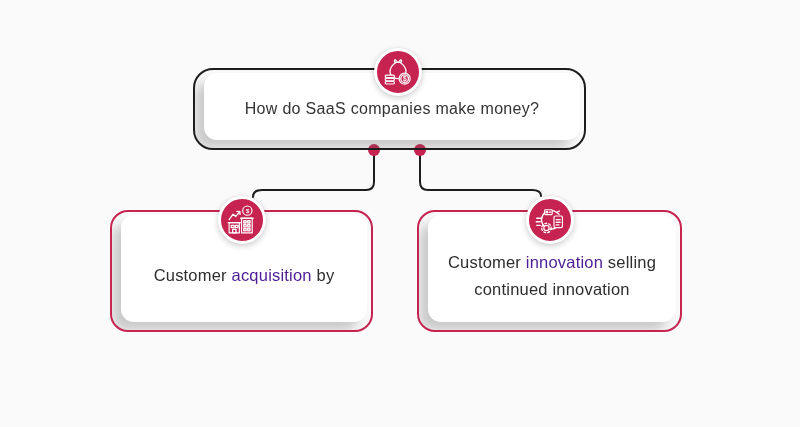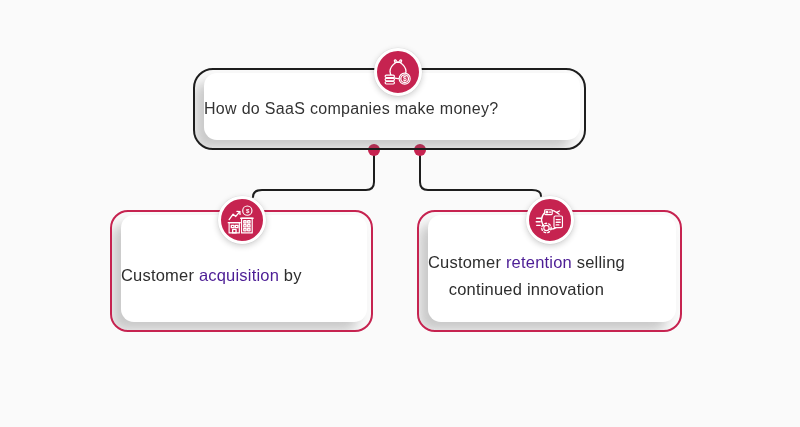--- a/index.html
+++ b/index.html
@@ -21,21 +21,21 @@
   .node-child-left  { left:110px; top:210px; width:263px; height:122px; }
   .node-child-right { left:417px; top:210px; width:265px; height:122px; }
 
   .card-clip {
     position:absolute; inset:0; border-radius:16px; overflow:hidden;
   }
   .card {
     position:absolute; left:9px; top:3px; right:4px; bottom:8px;
     background:#ffffff; border-radius:13px;
     box-shadow:-9px 9px 12px rgba(90,90,90,0.30);
-    display:flex; align-items:center; justify-content:flex-start;
+    display:flex; align-items:center; justify-content:center;
     text-align:center; box-sizing:border-box;
   }
   .node-root .card { padding-top:4px; }
   .node-child .card { padding-top:14px; }
 
   .root-title {
     font-size:16px; color:#333333; letter-spacing:0.3px;
   }
   .child-text {
     font-size:16.5px; color:#2e2e2e; line-height:27px; letter-spacing:0.2px;
@@ -120,21 +120,21 @@
         <rect class="icon-stroke" x="20" y="27.6" width="2.6" height="2.6" stroke-width="1"></rect>
         <rect class="icon-stroke" x="24.4" y="27.6" width="2.6" height="2.6" stroke-width="1"></rect>
       </svg>
     </div>
   </div>
 
   <div class="node node-child node-child-right">
     <div class="card-clip">
       <div class="card">
         <span class="child-text">
-          <span>Customer </span><b>retention</b><span> selling</span><br>
+          <span>Customer </span><b>innovation</b><span> selling</span><br>
           <span>continued innovation</span>
         </span>
       </div>
     </div>
     <div class="icon-badge badge-child">
       <svg width="32" height="32" viewBox="0 0 36 36">
         <path class="icon-stroke" d="M3 16 h5.5 M2.5 20 h4.5 M3 24 h4"></path>
         <path class="icon-stroke" d="M25.5 9.5 A10.5 10.5 0 1 0 29.5 18.5"></path>
         <path class="icon-stroke" d="M25.5 9.5 l3.2 -1.6 M25.5 9.5 l2.8 2"></path>
         <rect class="icon-fill" x="12" y="6.5" width="8.5" height="5.5" rx="1"></rect>

